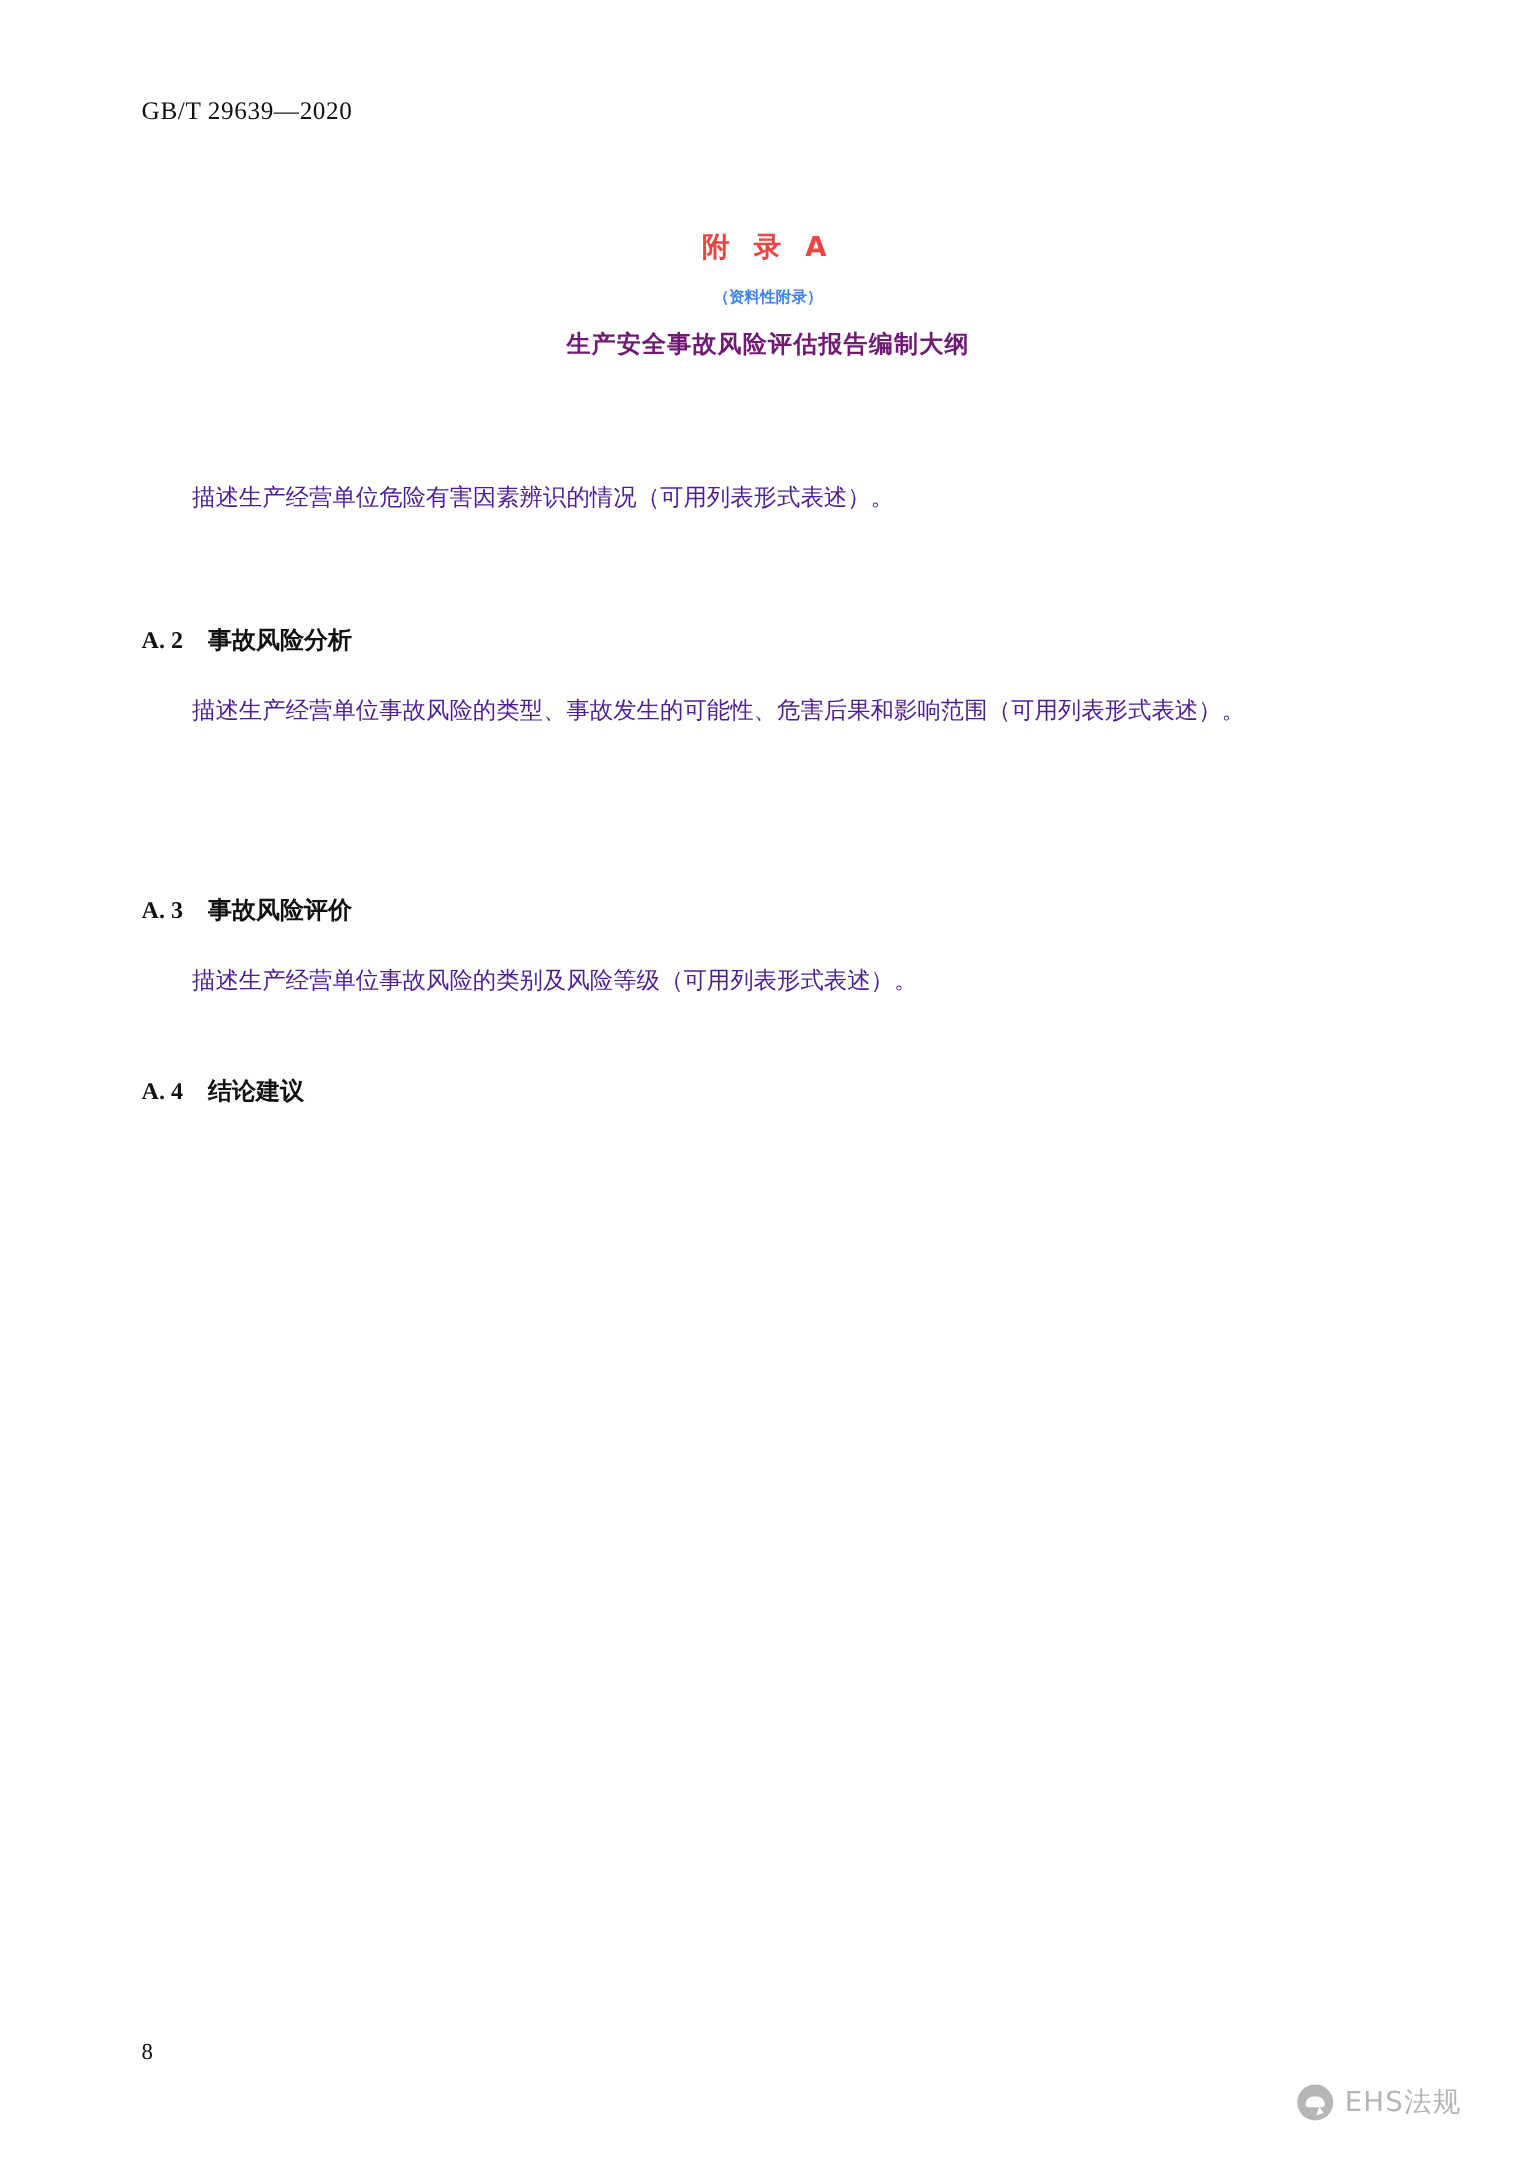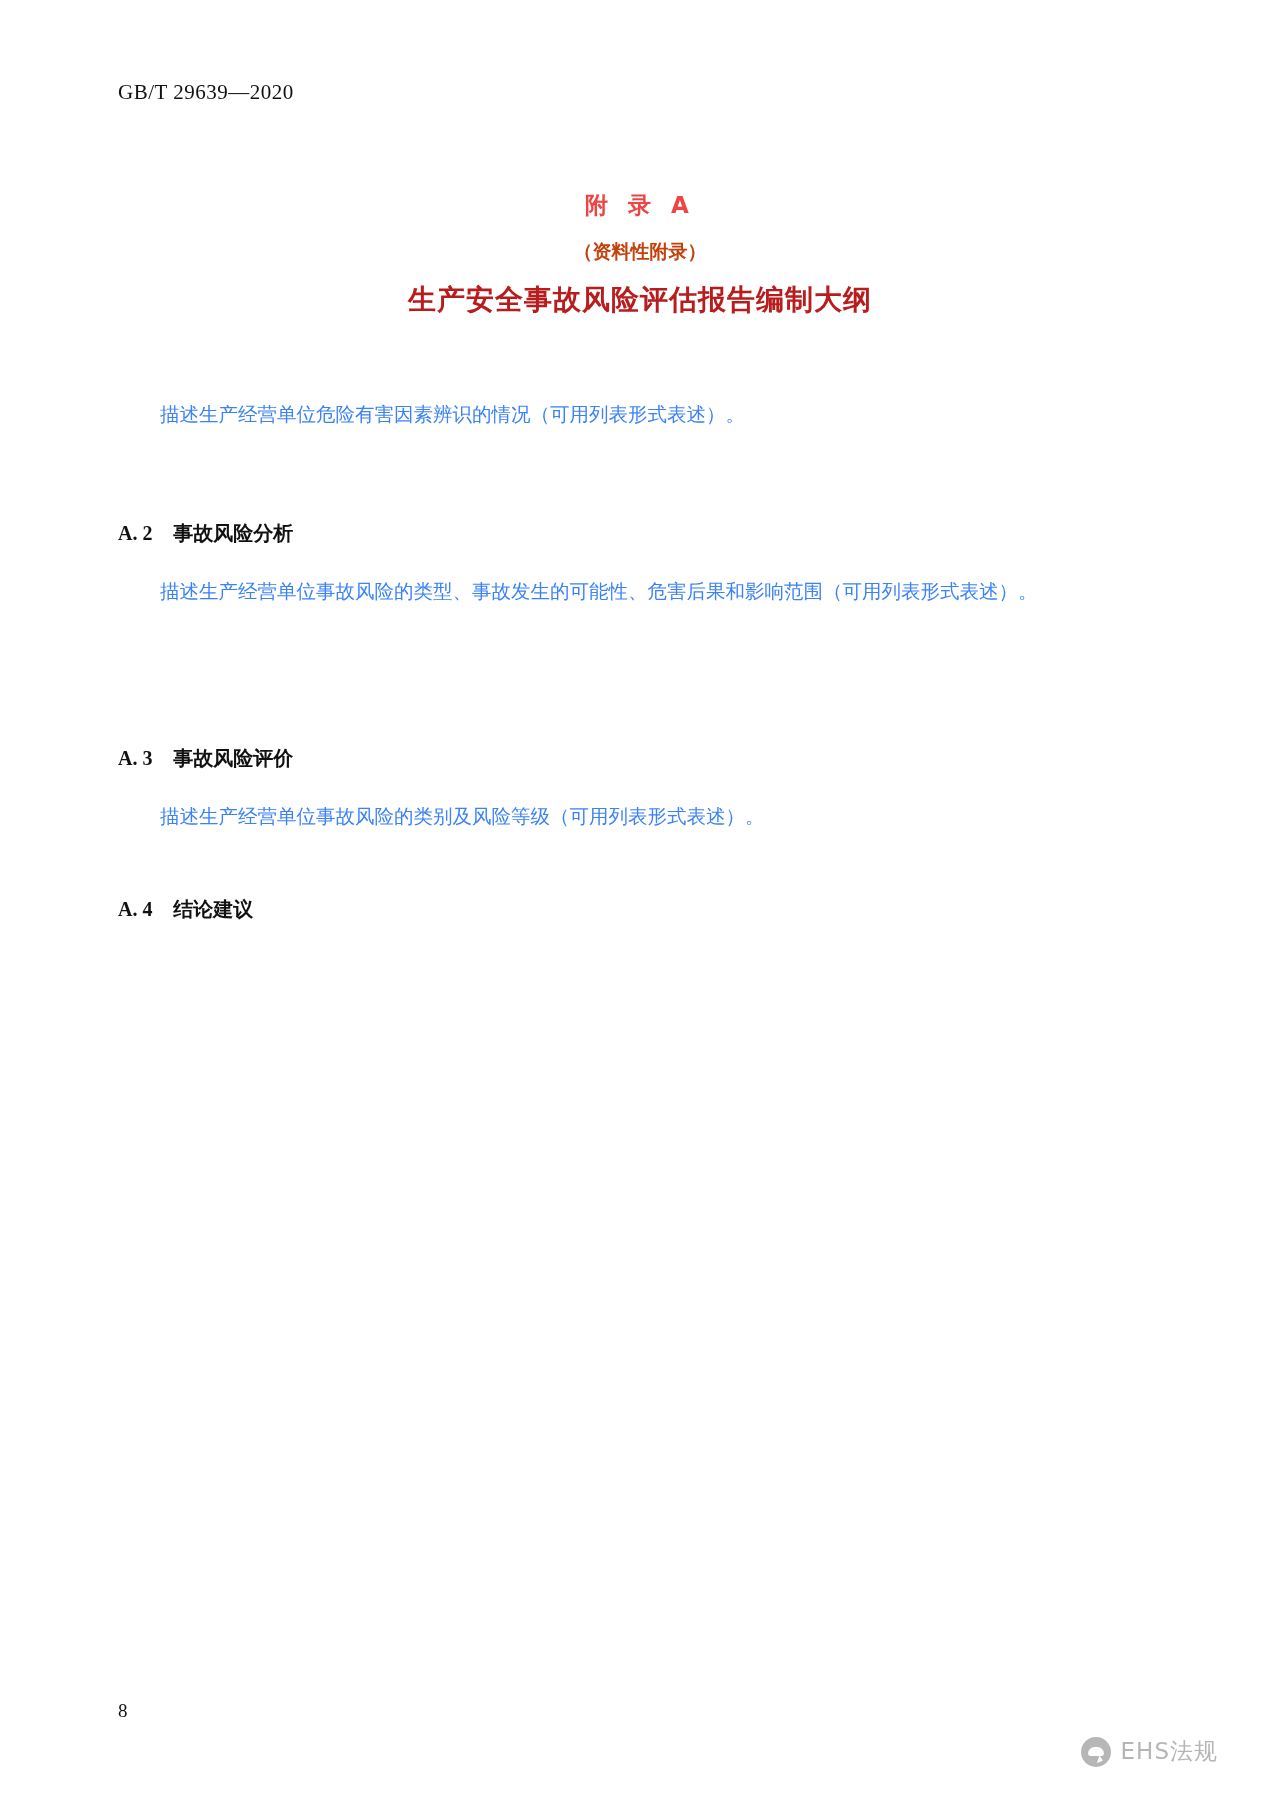--- a/index.html
+++ b/index.html
@@ -36,30 +36,30 @@
   .title-main {
     font-family: "DejaVu Sans", sans-serif;
     font-size: 23px;
     font-weight: bold;
     letter-spacing: 6px;
     color: #ef4444;
     margin-bottom: 18px;
   }
   .title-sub {
     font-family: "DejaVu Sans", sans-serif;
-    font-size: 19px;
+    font-size: 13px;
     font-weight: bold;
-    color: #c2410c;
+    color: #3b82f6;
     margin-bottom: 16px;
   }
   .title-sub2 {
     font-family: "DejaVu Sans", sans-serif;
-    font-size: 28px;
+    font-size: 20px;
     font-weight: bold;
-    color: #b91c1c;
+    color: #701a75;
     letter-spacing: 1px;
   }
   .section {
     position: absolute;
     left: 118px;
     width: 1050px;
   }
   .sec-head {
     font-family: "DejaVu Sans", sans-serif;
     font-size: 20px;
@@ -68,21 +68,21 @@
     white-space: pre;
   }
   .sec-num {
     font-family: "Liberation Serif", serif;
     font-weight: bold;
   }
   .sec-body {
     font-family: "DejaVu Sans", sans-serif;
     font-size: 19.5px;
     line-height: 2.35;
-    color: #3b82f6;
+    color: #4c1d95;
     text-align: justify;
     text-justify: inter-ideograph;
     margin-top: 22px;
   }
   .indent {
     text-indent: 42px;
   }
   .page-number {
     position: absolute;
     left: 118px;

